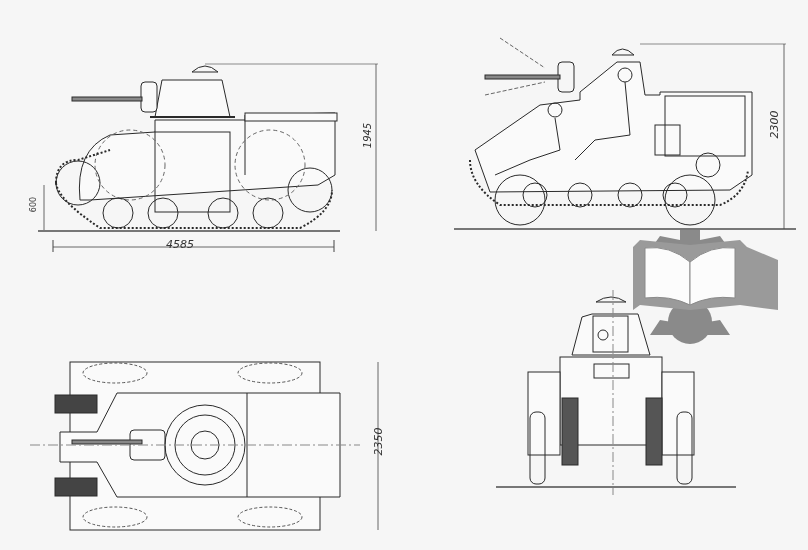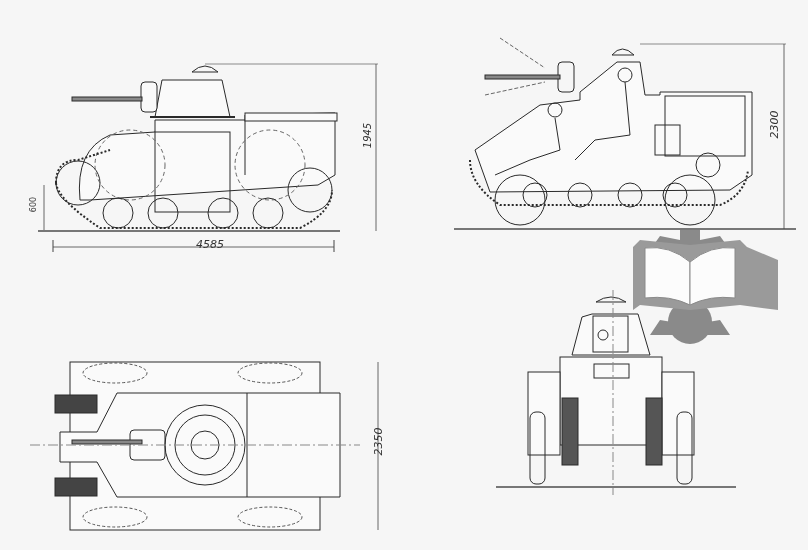--- a/index.html
+++ b/index.html
@@ -125,17 +125,17 @@
   <g>
     <path d="M650,335 L660,320 L672,322 L680,312 L700,312 L708,322 L720,320 L730,335 Z" fill="#8a8a8a"></path>
     <circle cx="690" cy="322" r="22" fill="#8a8a8a"></circle>
     <path d="M680,230 L700,230 L700,240 L720,236 L730,250 L650,250 L660,236 L680,240 Z" fill="#8a8a8a"></path>
     <path d="M633,247 L640,240 L690,245 L740,240 L747,247 L778,260 L778,310 L740,305 L690,310 L640,305 L633,310 Z" fill="#9a9a9a"></path>
     <path d="M645,248 Q670,245 690,262 L690,305 Q670,295 645,298 Z" fill="#fcfcfc" stroke="#8a8a8a"></path>
     <path d="M735,248 Q710,245 690,262 L690,305 Q710,295 735,298 Z" fill="#fcfcfc" stroke="#8a8a8a"></path>
   </g>
 </svg>
 
-<div class="dimlabel" style="left:196px;top:238px;">4585</div>
+<div class="dimlabel" style="left:166px;top:238px;">4585</div>
 <div class="dimlabel rot" style="left:355px;top:130px;font-size:10px;">1945</div>
 <div class="dimlabel rot" style="left:26px;top:200px;font-size:8px;font-style:normal;">600</div>
 <div class="dimlabel rot" style="left:760px;top:118px;">2300</div>
 <div class="dimlabel rot" style="left:364px;top:435px;">2350</div>
 
 </body></html>

